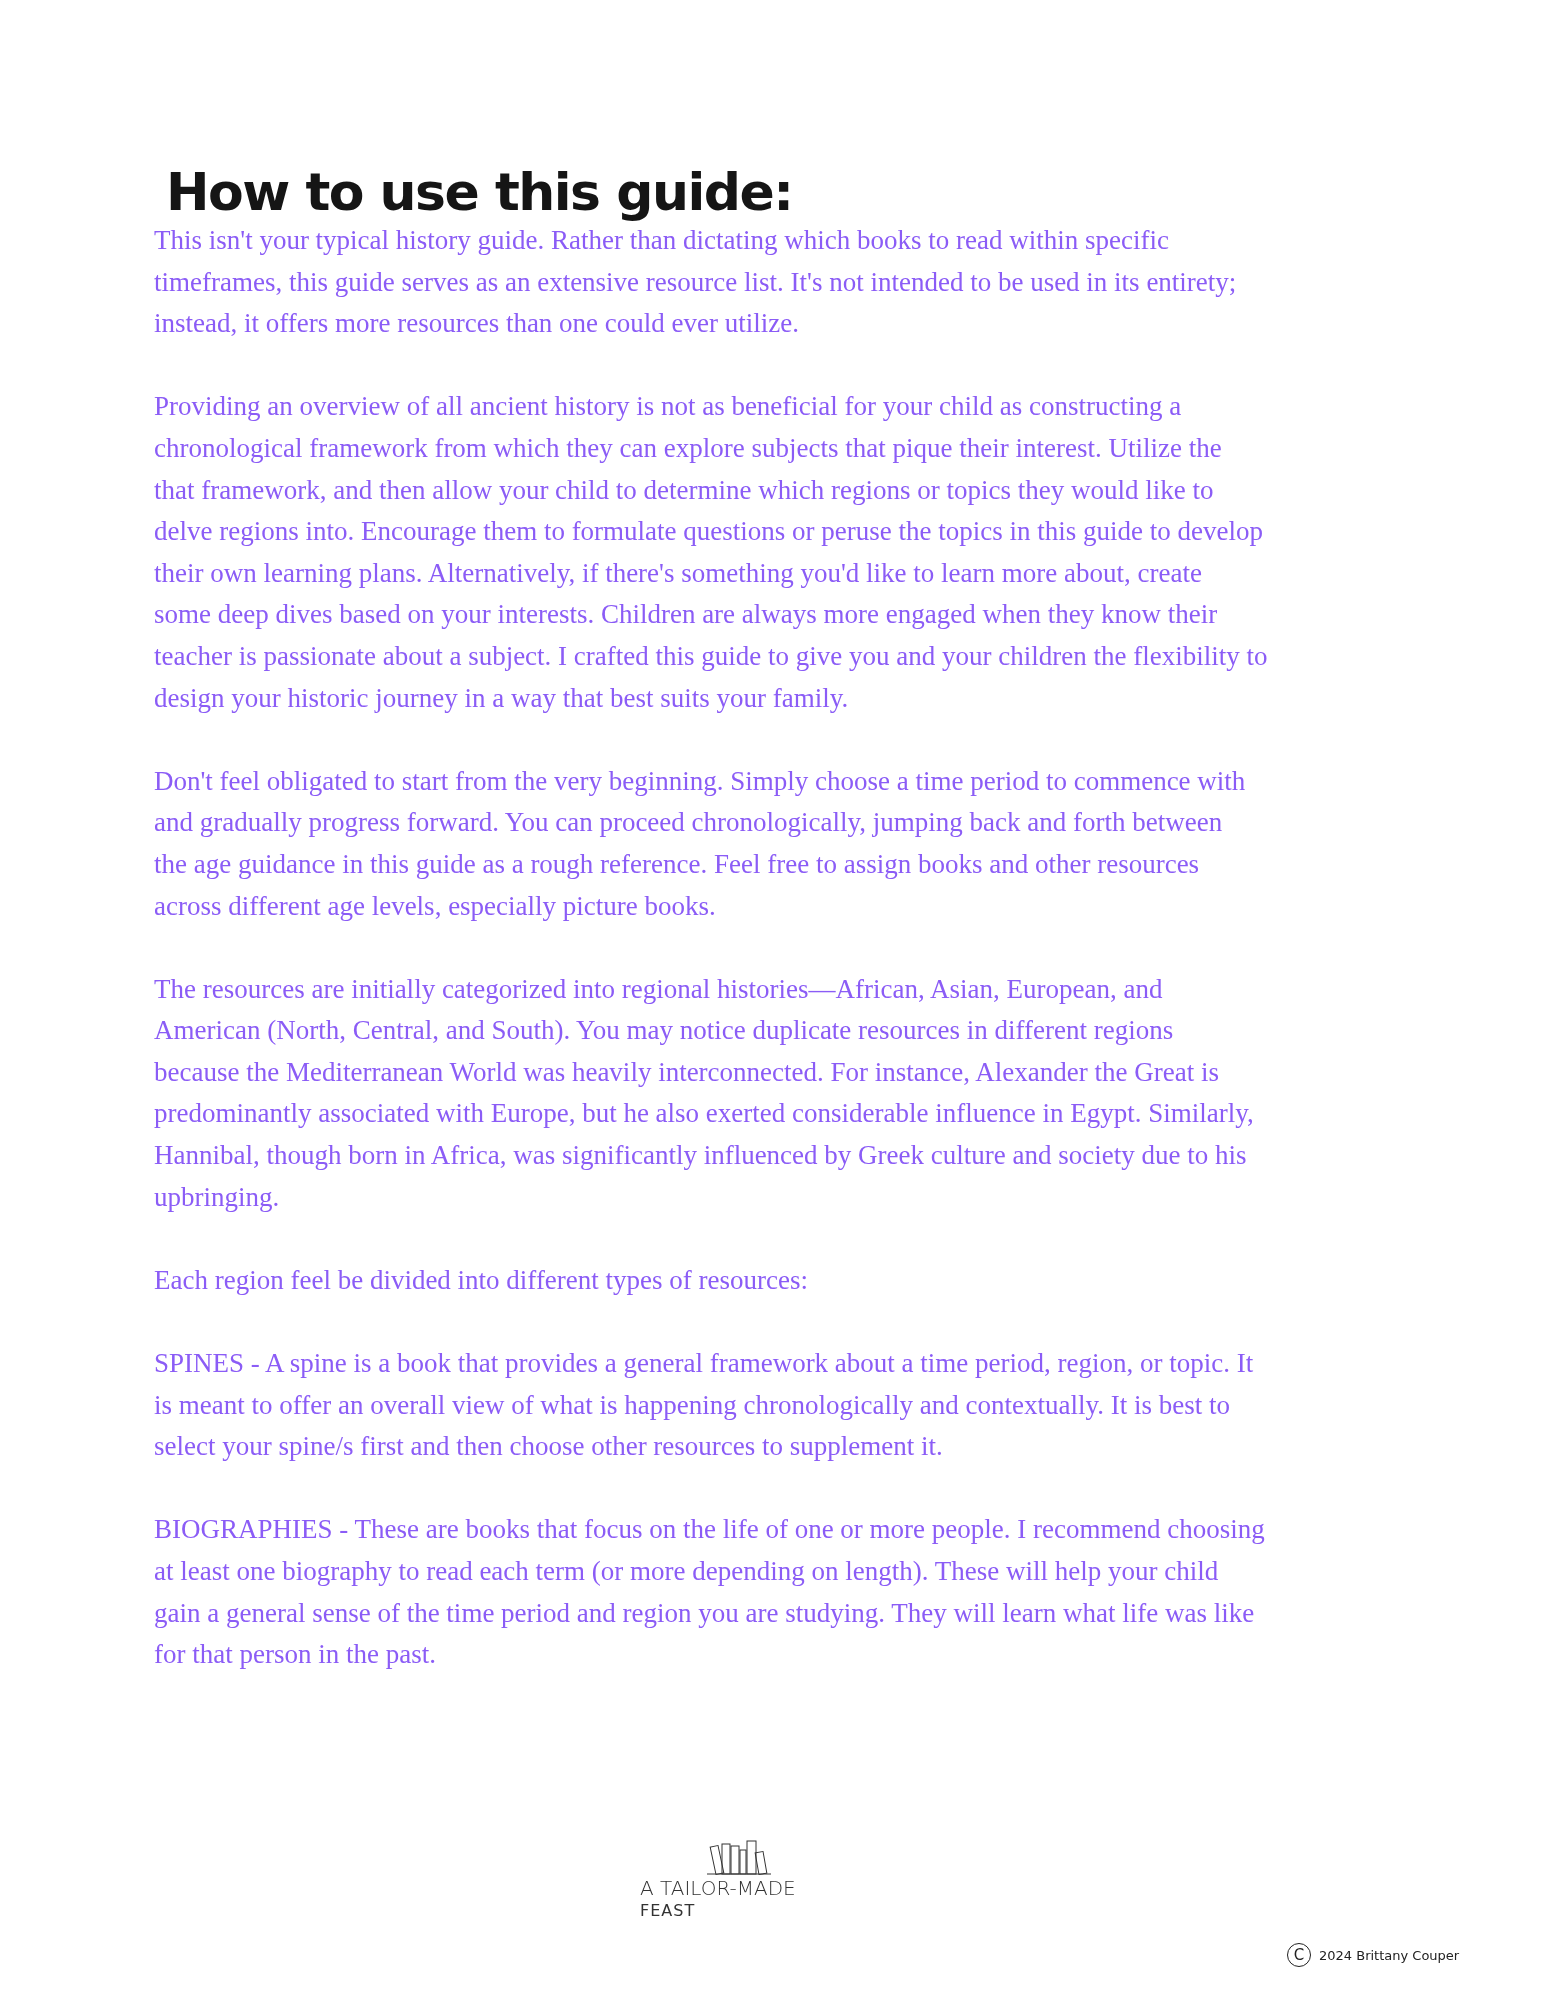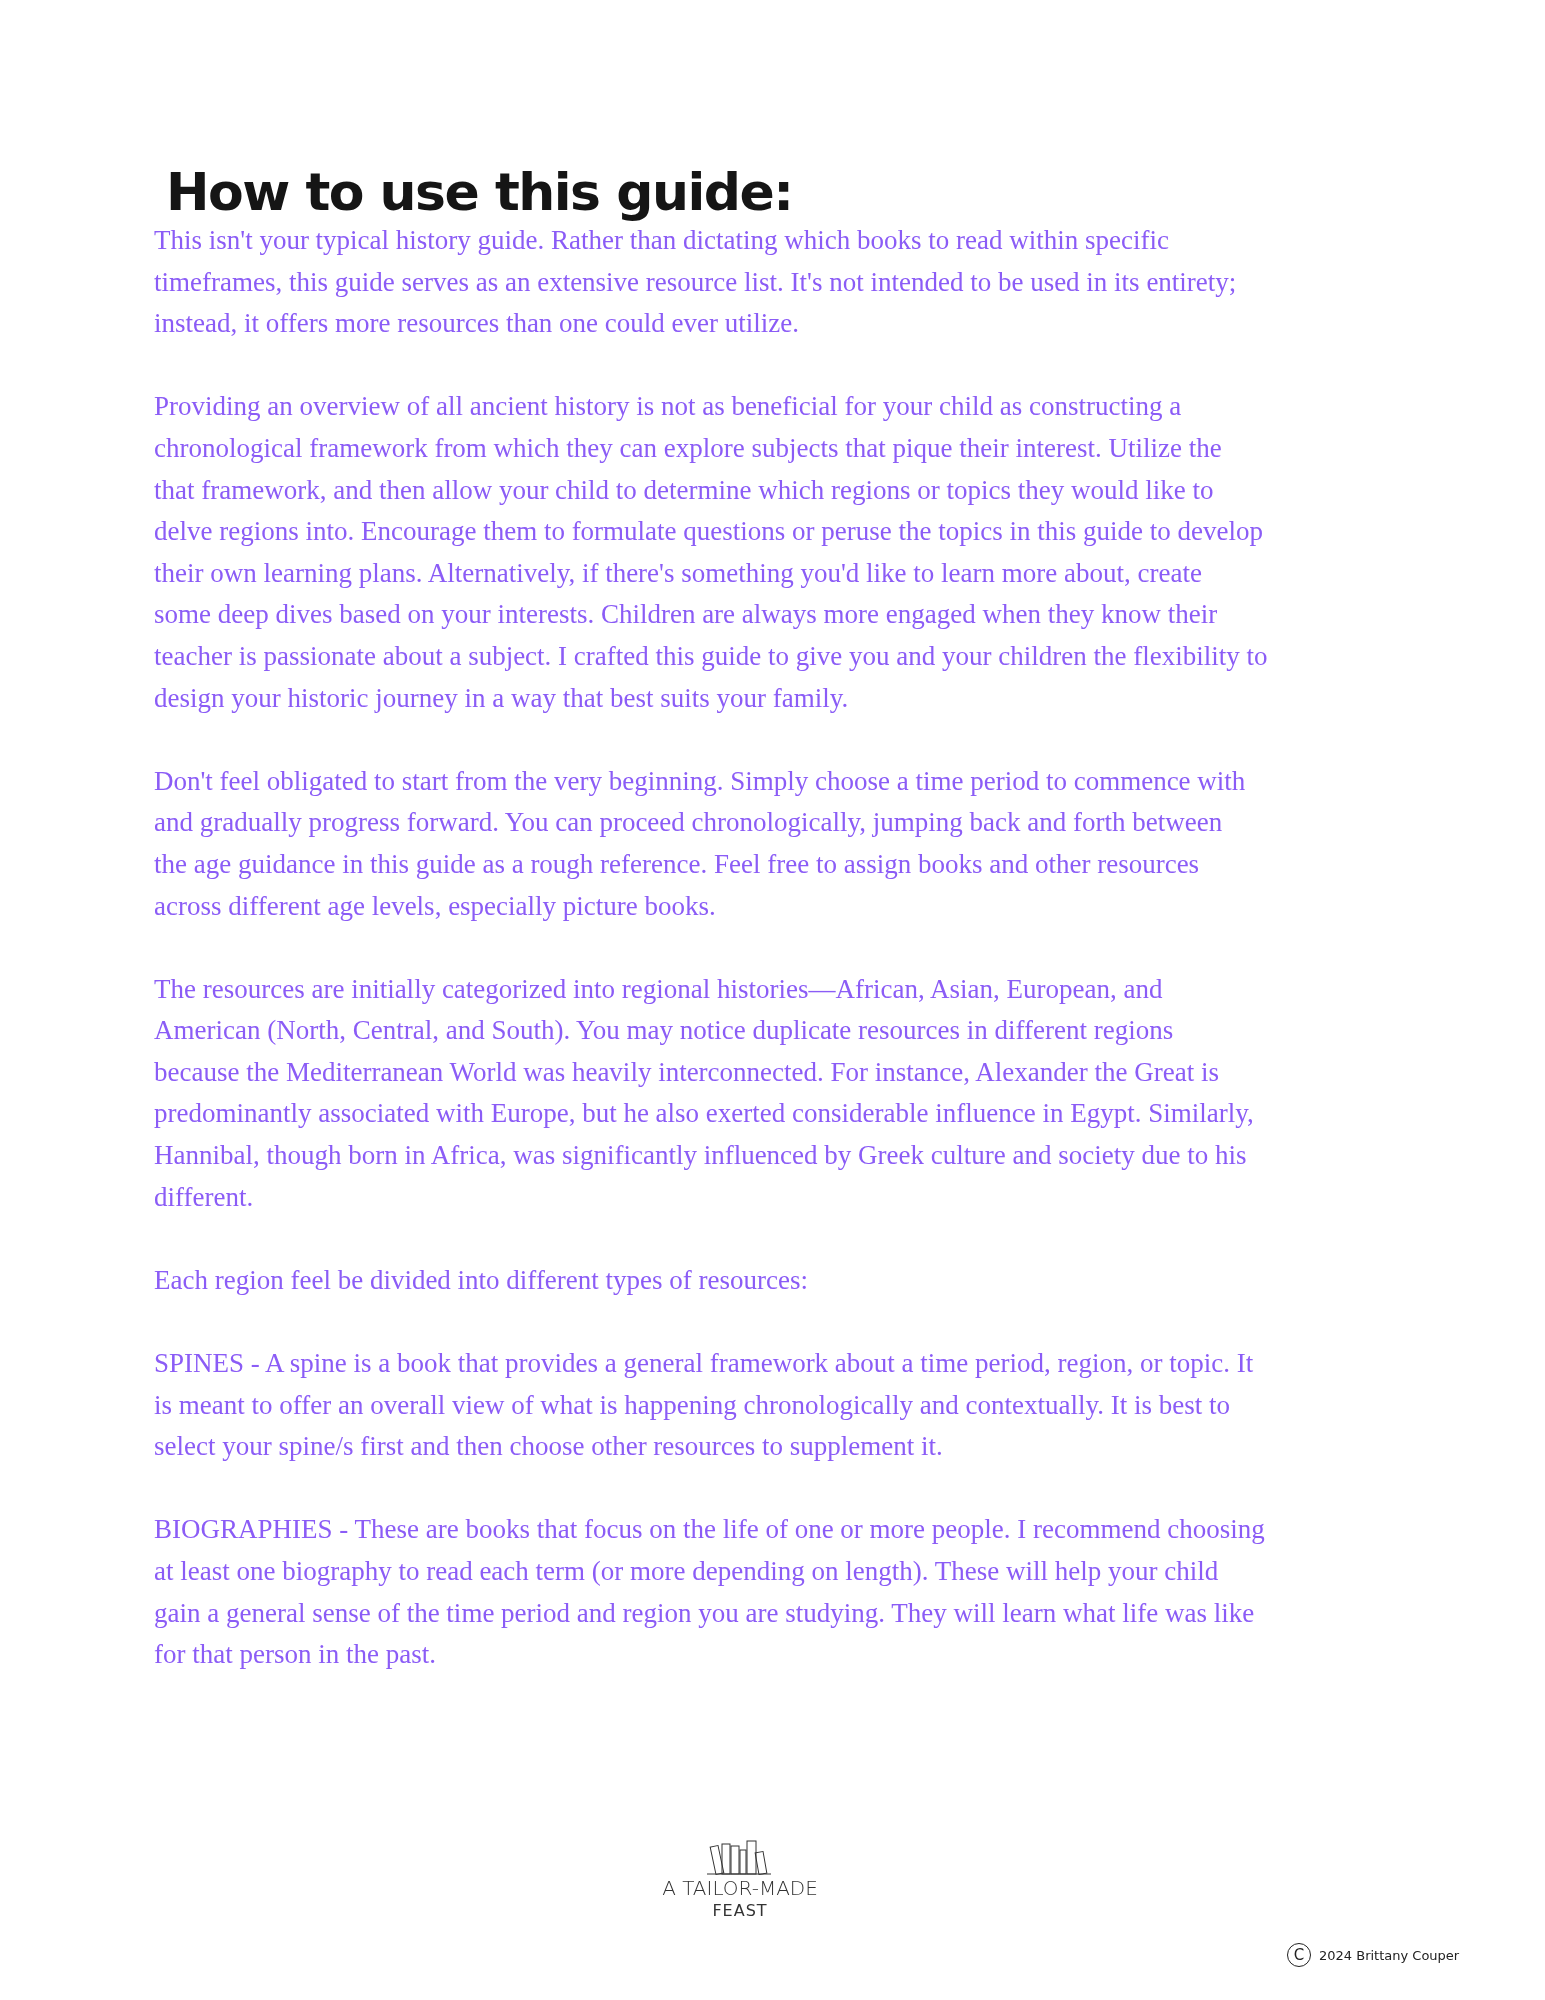--- a/index.html
+++ b/index.html
@@ -11,21 +11,21 @@
       line-height: 80px;
     }
     .body {
       position: absolute; left: 154px; top: 220px; width: 1260px;
       font-family: "Liberation Serif", serif; font-size: 27px; color: #8b5cf6;
       line-height: 41.6px;
     }
     .para { margin: 0 0 41.6px 0; }
     .line { display: block; white-space: nowrap; }
     .logo {
-      position: absolute; left: 640px; top: 1838px; width: 200px; text-align: center;
+      position: absolute; left: 640px; top: 1838px; width: 200px; 
       font-family: "DejaVu Sans", sans-serif; color: #333;
     }
     .logo svg { display: block; margin: 0 auto; }
     .logo-line1 { font-size: 20px; font-weight: 300; letter-spacing: 0px; line-height: 24px; }
     .logo-line2 { font-size: 16px; letter-spacing: 1px; line-height: 22px; }
     .copyright {
       position: absolute; left: 1287px; top: 1943px;
       font-family: "DejaVu Sans", sans-serif; font-size: 13px; color: #222;
       display: flex; align-items: center; gap: 8px;
     }
@@ -61,21 +61,21 @@
       <span class="line">and gradually progress forward. You can proceed chronologically, jumping back and forth between</span>
       <span class="line">the age guidance in this guide as a rough reference. Feel free to assign books and other resources</span>
       <span class="line">across different age levels, especially picture books.</span>
     </div>
     <div class="para">
       <span class="line">The resources are initially categorized into regional histories—African, Asian, European, and</span>
       <span class="line">American (North, Central, and South). You may notice duplicate resources in different regions</span>
       <span class="line">because the Mediterranean World was heavily interconnected. For instance, Alexander the Great is</span>
       <span class="line">predominantly associated with Europe, but he also exerted considerable influence in Egypt. Similarly,</span>
       <span class="line">Hannibal, though born in Africa, was significantly influenced by Greek culture and society due to his</span>
-      <span class="line">different.</span>
+      <span class="line">upbringing.</span>
     </div>
     <div class="para">
       <span class="line">Each region feel be divided into different types of resources:</span>
     </div>
     <div class="para">
       <span class="line">SPINES - A spine is a book that provides a general framework about a time period, region, or topic. It</span>
       <span class="line">is meant to offer an overall view of what is happening chronologically and contextually. It is best to</span>
       <span class="line">select your spine/s first and then choose other resources to supplement it.</span>
     </div>
     <div class="para">

